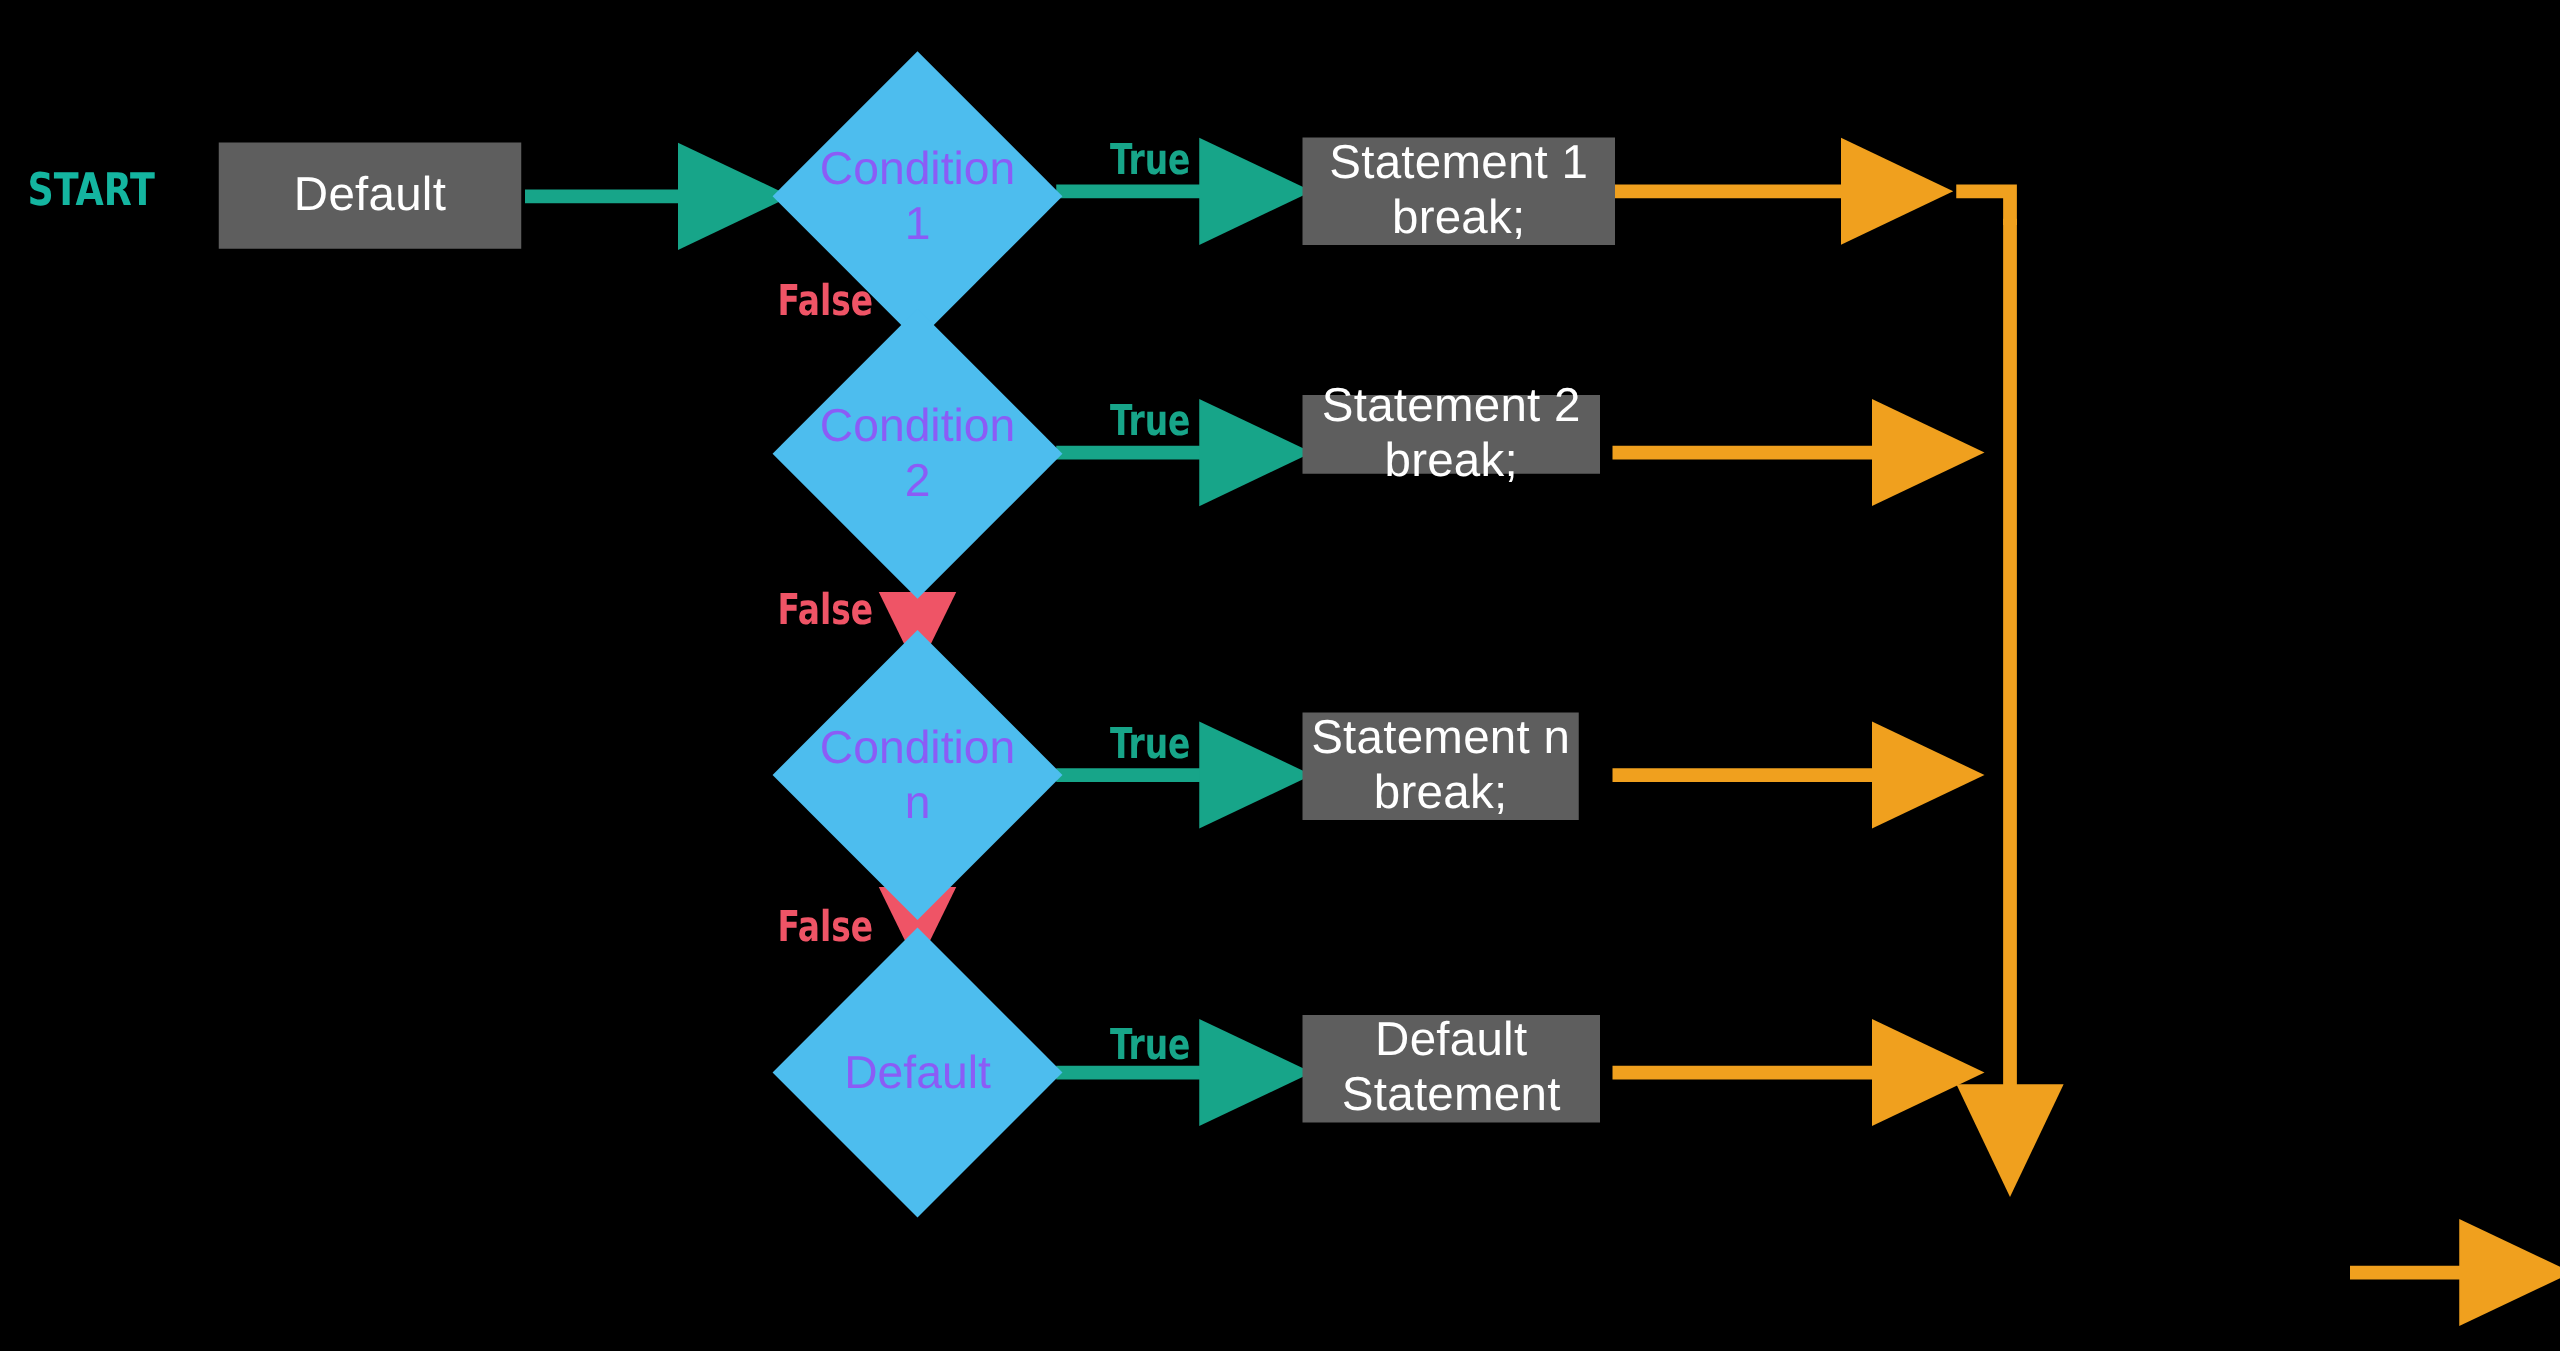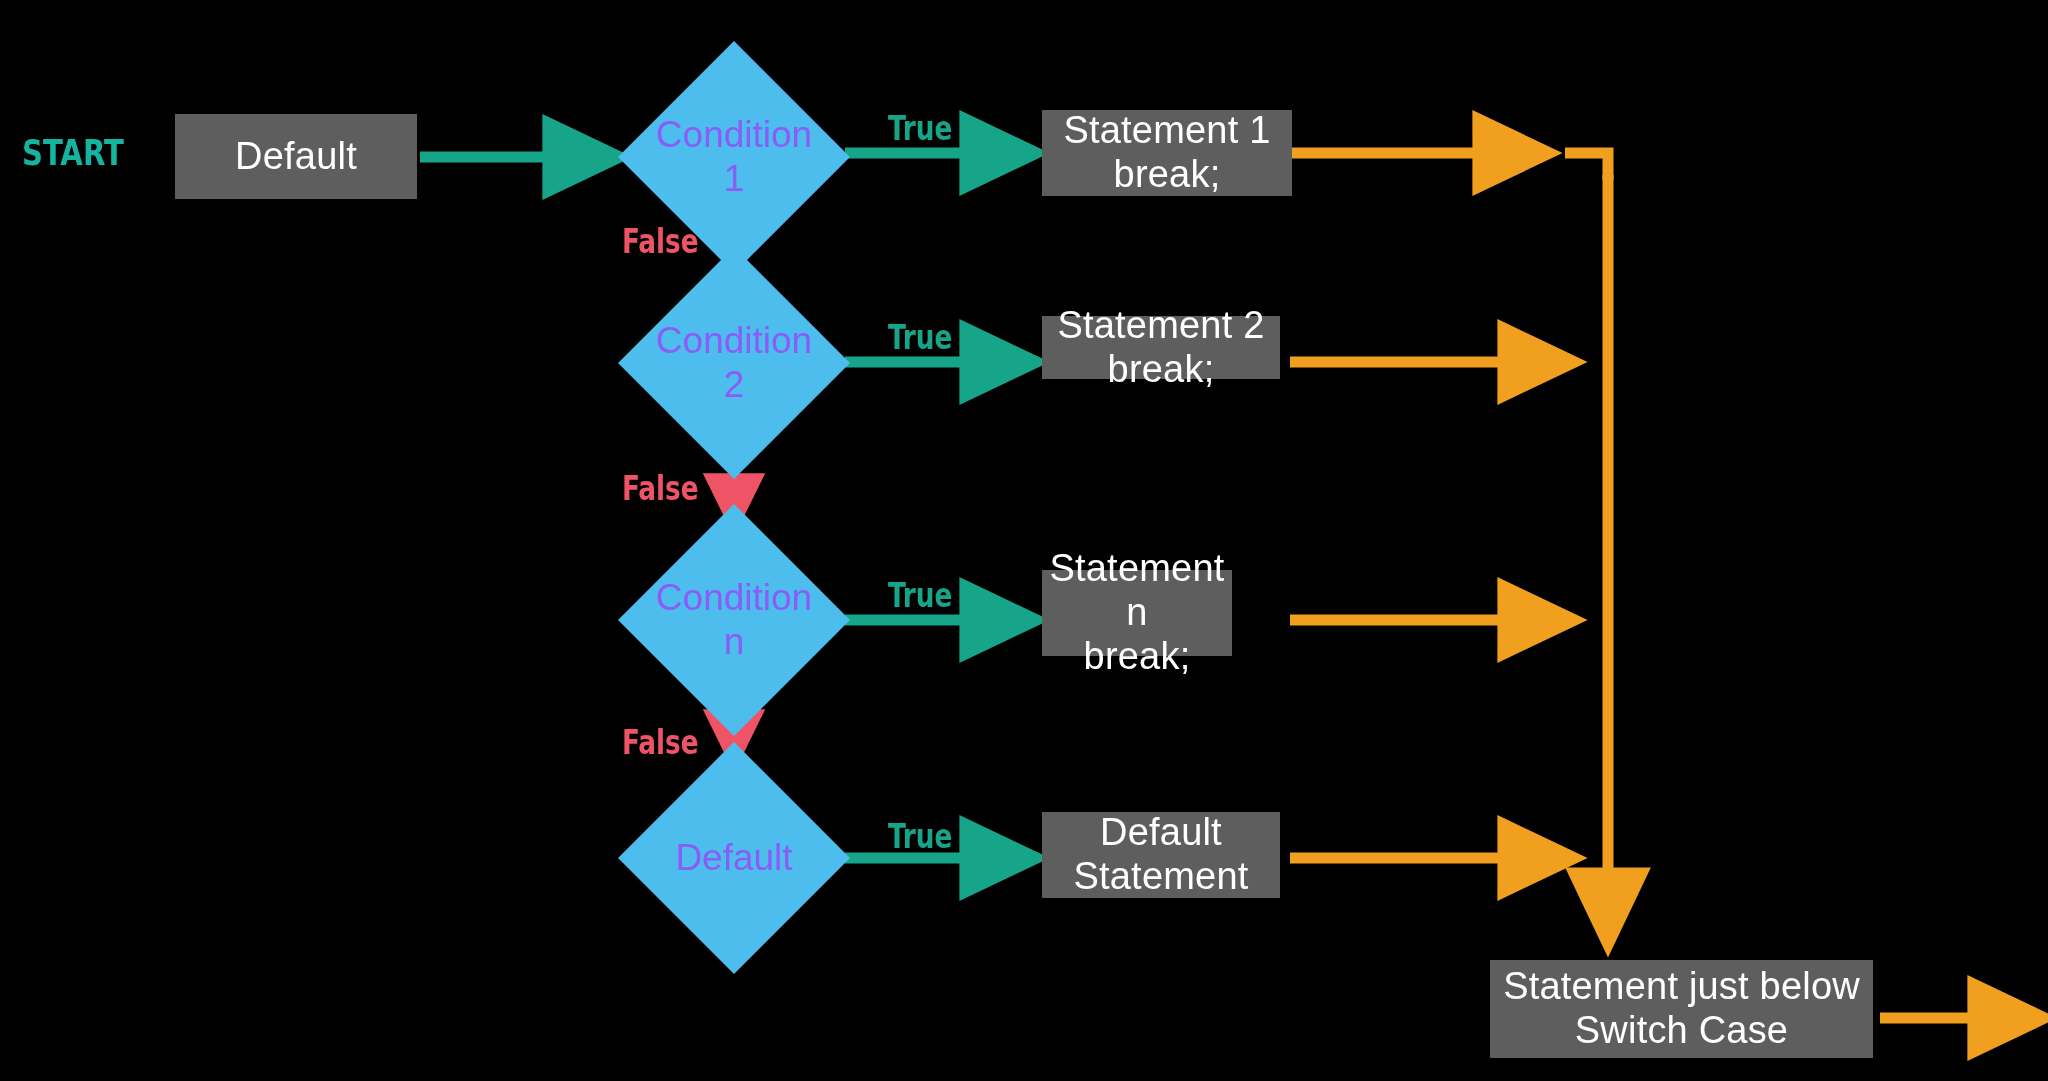--- a/index.html
+++ b/index.html
@@ -188,40 +188,34 @@
     </span>
   </div>
 
   <div class="node proc-box" style="left:1042px; top:316px; width:238px; height:63px;">
     <span>
       <span>Statement 2</span><br>
       <span>break;</span>
     </span>
   </div>
 
-  <div class="node proc-box" style="left:1042px; top:570px; width:190px; height:86px;">
+  <div class="node proc-box" style="left:1042px; top:570px; width:221px; height:86px;">
     <span>
       <span>Statement n</span><br>
       <span>break;</span>
     </span>
   </div>
 
   <div class="node proc-box" style="left:1042px; top:812px; width:238px; height:86px;">
     <span>
       <span>Default</span><br>
       <span>Statement</span>
     </span>
   </div>
 
-  <div class="node proc-box" style="left:1490px; top:960px; width:383px; height:98px;">
-    <span>
-      <span>Statement just below</span><br>
-      <span>Switch Case</span>
-    </span>
-  </div>
 
   <div class="edge-label lbl-true" style="left:888px; top:108px;">True</div>
   <div class="edge-label lbl-true" style="left:888px; top:317px;">True</div>
   <div class="edge-label lbl-true" style="left:888px; top:575px;">True</div>
   <div class="edge-label lbl-true" style="left:888px; top:816px;">True</div>
 
   <div class="edge-label lbl-false" style="left:622px; top:221px;">False</div>
   <div class="edge-label lbl-false" style="left:622px; top:468px;">False</div>
   <div class="edge-label lbl-false" style="left:622px; top:722px;">False</div>
 

